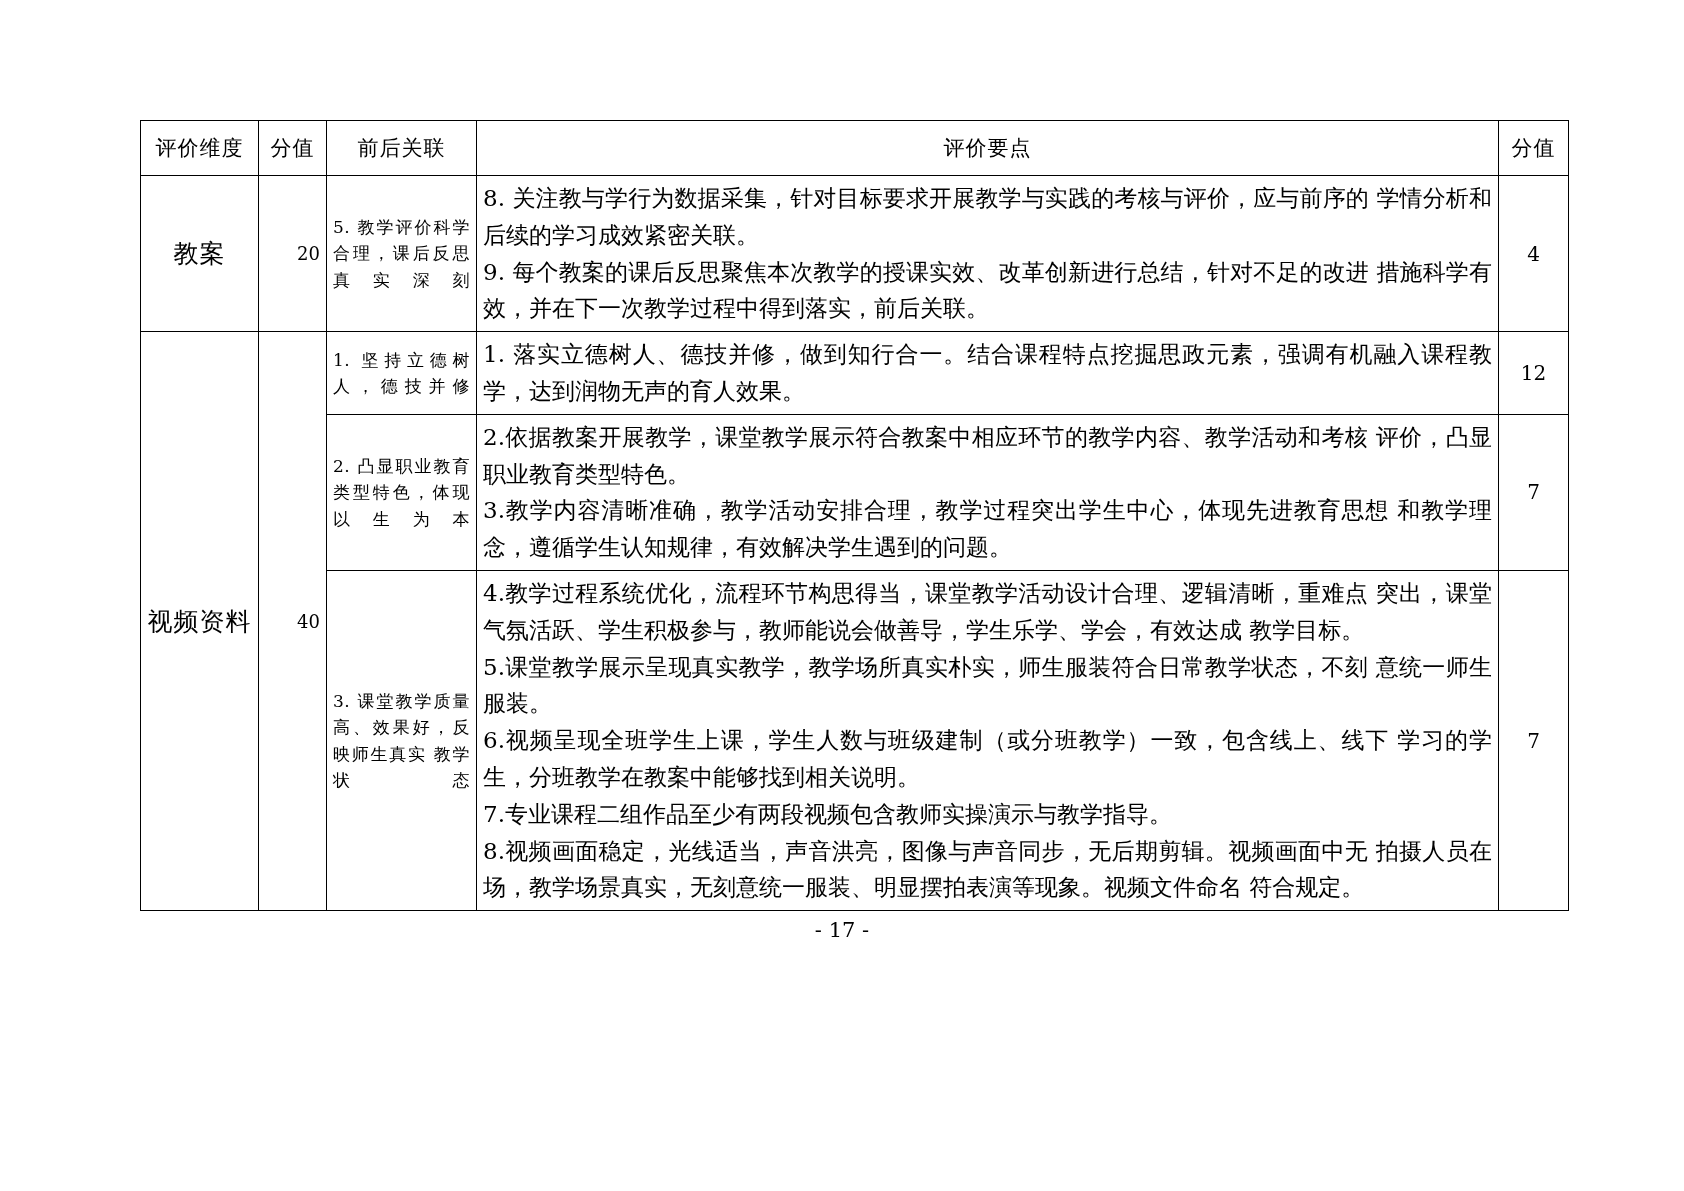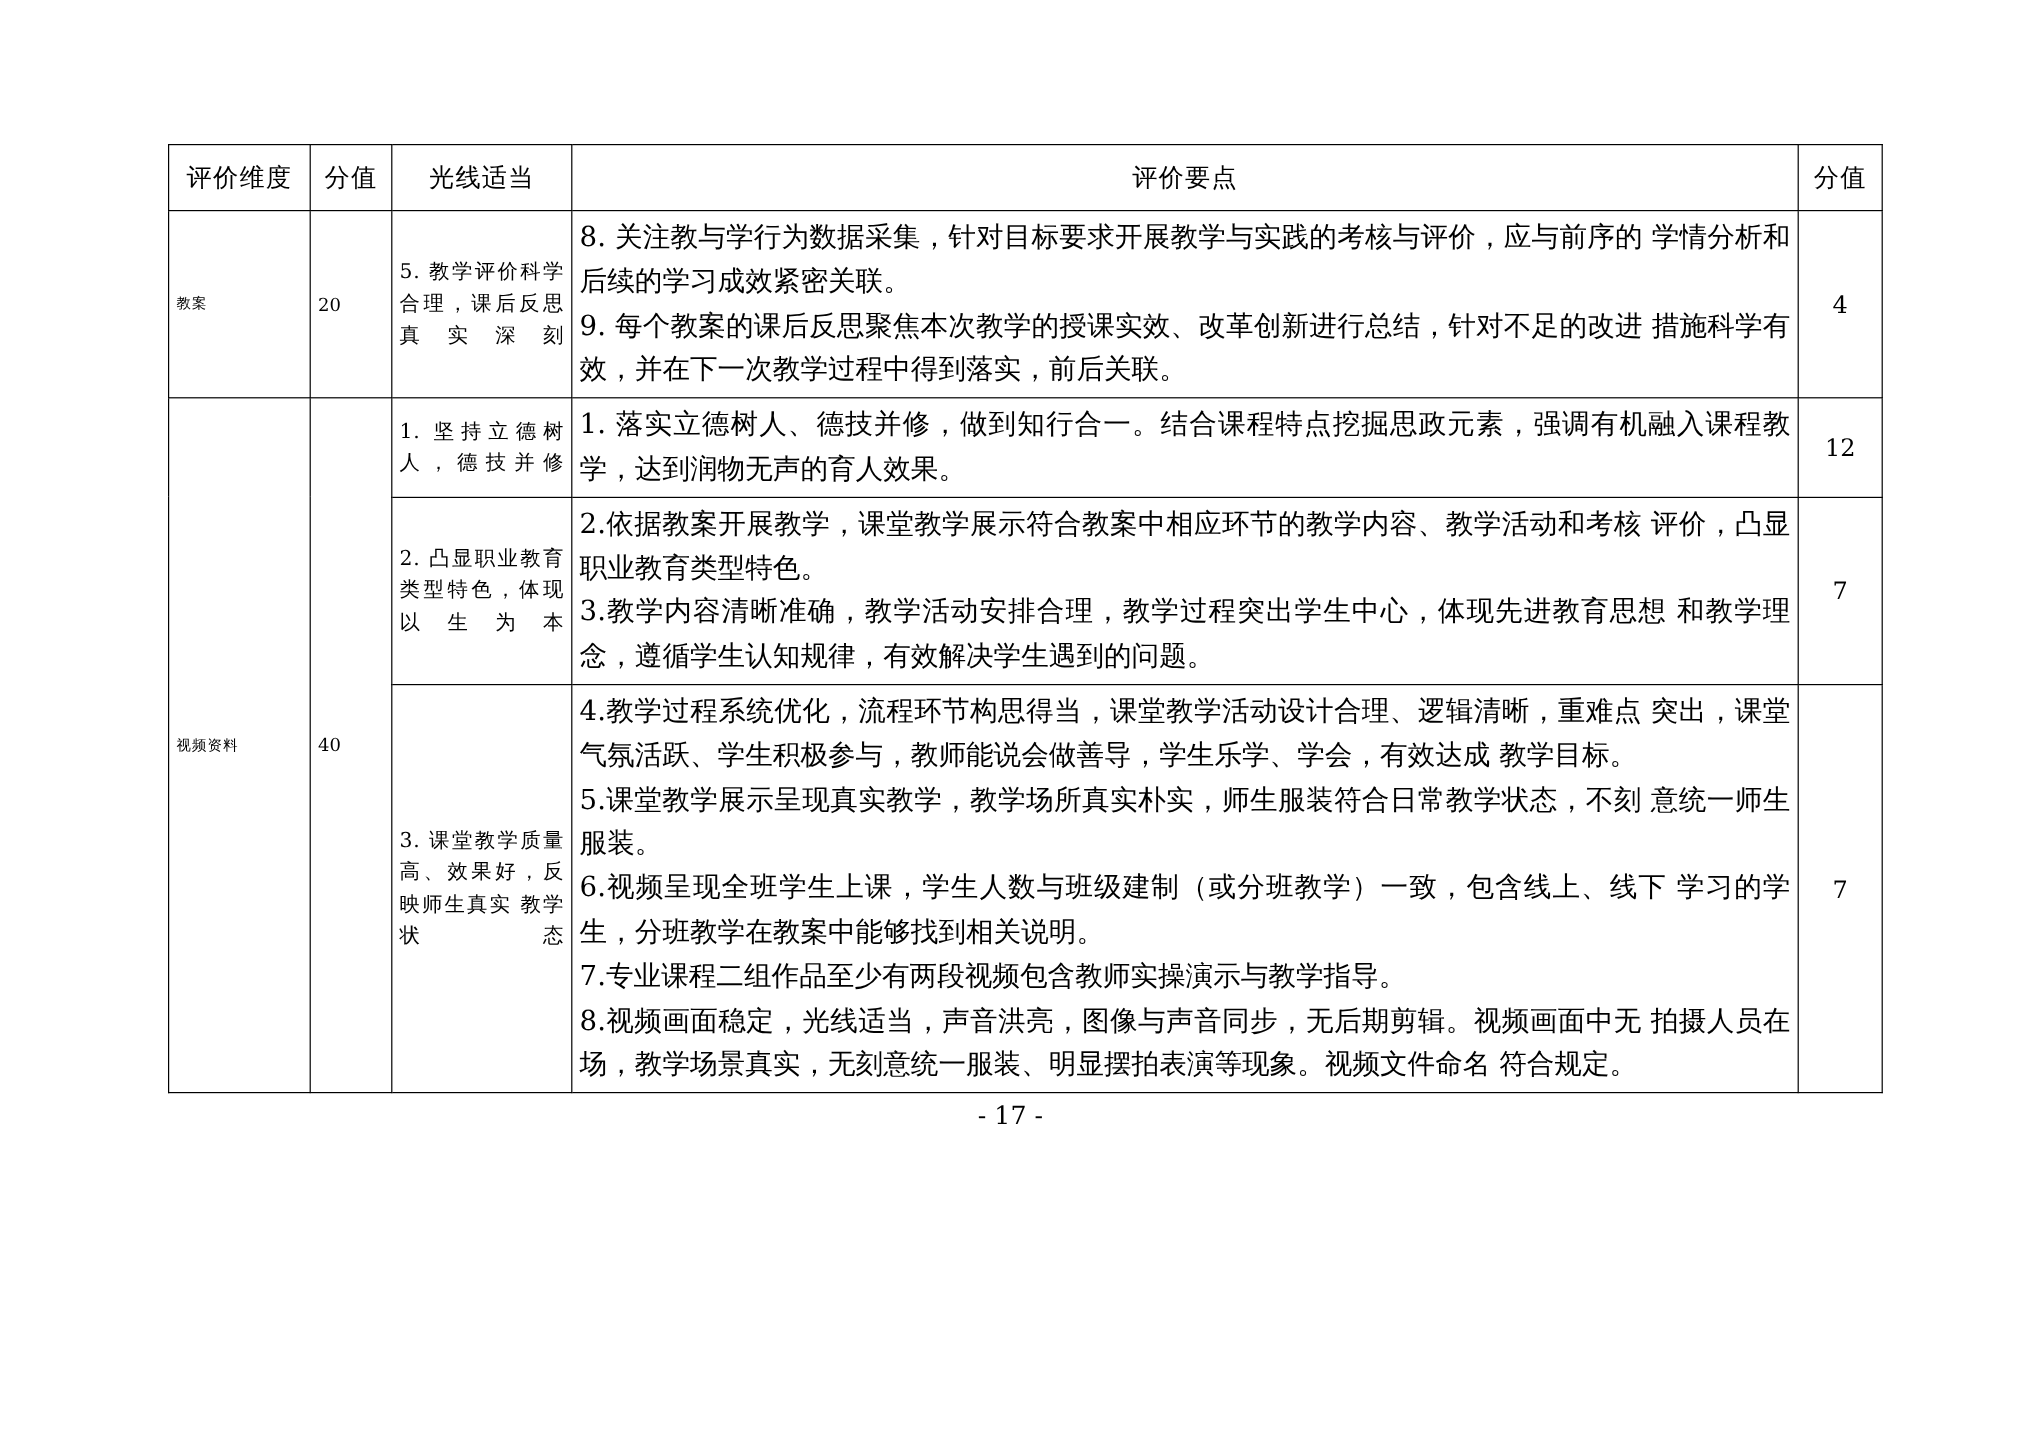--- a/index.html
+++ b/index.html
@@ -46,26 +46,27 @@
   col.c5 { width: 70px; }
 
   thead td {
     text-align: center;
     font-size: 21px;
     letter-spacing: 1px;
     height: 46px;
     padding: 8px 4px;
   }
   .dim-cell {
-    font-size: 12px;
+    text-align: center;
+    font-size: 25px;
     letter-spacing: 1px;
   }
   .score-cell {
-    text-align: left;
-    font-size: 15px;
+    text-align: right;
+    font-size: 18px;
   }
   .indicator-cell {
     font-size: 17px;
     line-height: 1.55;
     letter-spacing: 0.5px;
     text-align: justify;
     text-align-last: left;
     padding: 8px 10px 8px 12px;
   }
   .indicator-cell.spaced {
@@ -106,21 +107,21 @@
         <col class="c1">
           <col class="c2">
           <col class="c3">
           <col class="c4">
           <col class="c5">
       </colgroup>
       <thead>
         <tr>
           <td>评价维度</td>
           <td>分值</td>
-          <td>光线适当</td>
+          <td>前后关联</td>
           <td>评价要点</td>
           <td>分值</td>
         </tr>
       </thead>
       <tbody>
 
         <tr>
           <td class="dim-cell">教案</td>
           <td class="score-cell">20</td>
           <td class="indicator-cell spaced">5. 教学评价科学合理，课后反思真实深刻</td>

